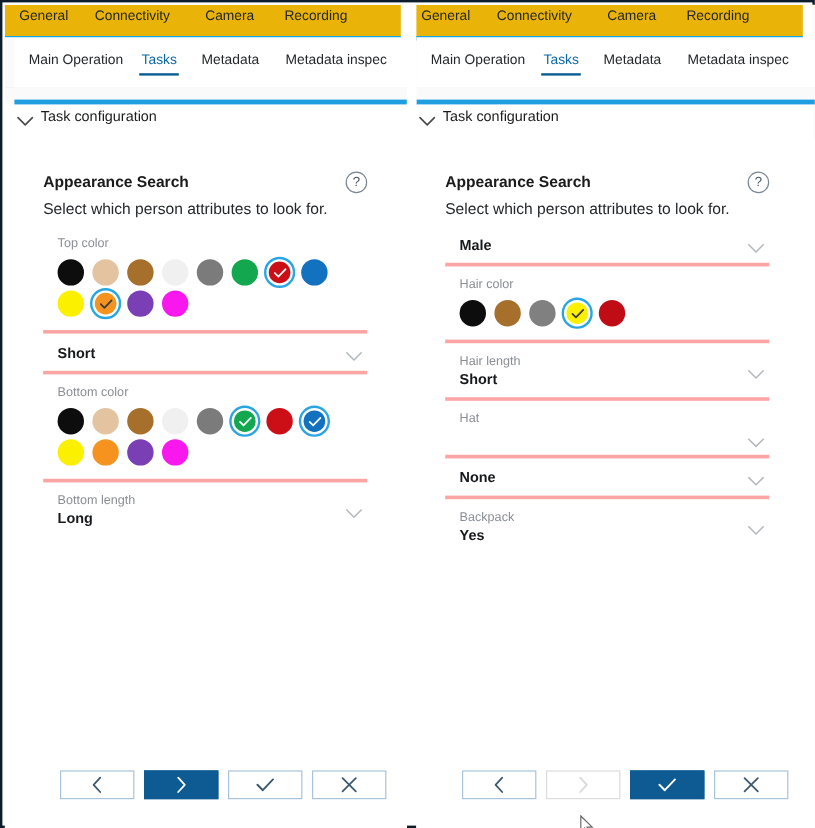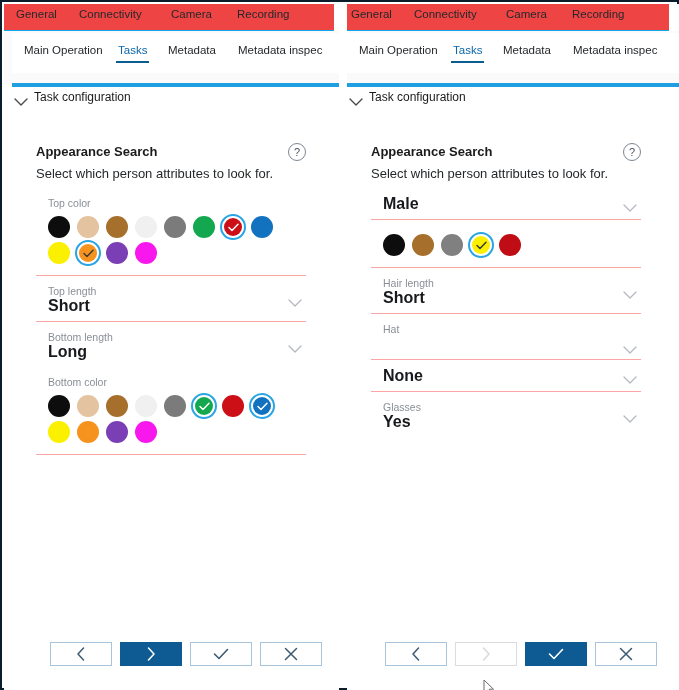--- a/index.html
+++ b/index.html
@@ -22,21 +22,21 @@
     overflow:hidden;
   }
   .panel-left{left:2px;width:335px;}
   .panel-right{left:345px;width:332px;}
   .panel-right .inner{margin-left:-8px;}
   .inner{position:relative;width:344px;height:686px;background:#fff;}
 
   
   .toprow{
     position:absolute;top:0;left:0;right:14px;height:26px;
-    background:#ef4444;
+    background:#eab308;
     border-bottom:4px solid #0ea5e9;
   }
   .toprow .t{
     position:absolute;top:4px;
     font-size:11.5px;color:#25282b;white-space:nowrap;
   }
 
   
   .tabrow{
     position:absolute;top:27px;left:0;right:0;height:42px;
@@ -92,30 +92,30 @@
     width:18px;height:18px;border-radius:50%;
     border:1.3px solid #7a8794;
     color:#4a5560;font-size:11px;line-height:17px;text-align:center;
     box-sizing:border-box;cursor:pointer;
   }
 
   .fields{position:absolute;left:24px;top:72px;right:42px;}
 
   .field{
     position:relative;
-    border-bottom:1px solid #fca5a5;
+    border-bottom:3px solid #fca5a5;
     padding:8px 0 7px 12px;
     box-sizing:border-box;
   }
   .field.noline{border-bottom:none;}
   .field .flabel{
     font-size:10.5px;color:#8a8f96;line-height:14px;
   }
   .field .fvalue{
-    font-size:16px;color:#17191c;font-weight:bold;line-height:16px;
+    font-size:12px;color:#17191c;font-weight:bold;line-height:16px;
     min-height:16px;
   }
   .field .dchev{
     position:absolute;right:4px;top:50%;margin-top:-5px;
     width:14px;height:10px;
   }
   .field.empty .dchev{top:auto;bottom:8px;margin-top:0;}
 
   
   .swatches{padding-top:6px;}
@@ -214,29 +214,21 @@
                         <path d="M1 5 L4.3 8.4 L11 1.4" fill="none" stroke="#3a3a3a" stroke-width="1.6" stroke-linecap="round" stroke-linejoin="round"></path>
                       </svg>
                     </span>
                   </span>
                   <span class="sw" style="left:58px;background:#7b3fb5"></span>
                   <span class="sw" style="left:87px;background:#f818ee"></span>
                 </div>
               </div>
             </div>
             <div class="field">
-              <div class="flabel">Top length</div>
               <div class="fvalue">Short</div>
-              <span class="dchev"><svg width="14" height="10" viewBox="0 0 14 10">
-                  <path d="M1 2 L7 8 L13 2" fill="none" stroke="#b4b9bf" stroke-width="1.3" stroke-linecap="round" stroke-linejoin="round"></path>
-                </svg></span>
-            </div>
-            <div class="field noline">
-              <div class="flabel">Bottom length</div>
-              <div class="fvalue">Long</div>
               <span class="dchev"><svg width="14" height="10" viewBox="0 0 14 10">
                   <path d="M1 2 L7 8 L13 2" fill="none" stroke="#b4b9bf" stroke-width="1.3" stroke-linecap="round" stroke-linejoin="round"></path>
                 </svg></span>
             </div>
             <div class="field">
               <div class="flabel">Bottom color</div>
               <div class="swatches">
                 <div class="srow">
                   <span class="sw" style="left:0px;background:#0d0d0d"></span>
                   <span class="sw" style="left:29px;background:#e3c3a0"></span>
@@ -260,20 +252,27 @@
                   </span>
                 </div>
                 <div class="srow">
                   <span class="sw" style="left:0px;background:#fbf000"></span>
                   <span class="sw" style="left:29px;background:#f5931e"></span>
                   <span class="sw" style="left:58px;background:#7b3fb5"></span>
                   <span class="sw" style="left:87px;background:#f818ee"></span>
                 </div>
               </div>
             </div>
+            <div class="field noline">
+              <div class="flabel">Bottom length</div>
+              <div class="fvalue">Long</div>
+              <span class="dchev"><svg width="14" height="10" viewBox="0 0 14 10">
+                  <path d="M1 2 L7 8 L13 2" fill="none" stroke="#b4b9bf" stroke-width="1.3" stroke-linecap="round" stroke-linejoin="round"></path>
+                </svg></span>
+            </div>
           </div>
           <div class="navbar">
             <div class="navbtn" style="left:30px">
               <span>
                 <svg width="10" height="14" viewBox="0 0 10 14">
                   <path d="M7.5 1 L2 7 L7.5 13" fill="none" stroke="#3b5a72" stroke-width="1.5" stroke-linecap="round" stroke-linejoin="round"></path>
                 </svg>
               </span>
             </div>
             <div class="navbtn primary" style="left:100px">
@@ -330,20 +329,21 @@
           <div class="sect-sub">Select which person attributes to look for.</div>
           <div class="help">?</div>
           <div class="fields">
             <div class="field">
               <div class="fvalue">Male</div>
               <span class="dchev"><svg width="14" height="10" viewBox="0 0 14 10">
                   <path d="M1 2 L7 8 L13 2" fill="none" stroke="#b4b9bf" stroke-width="1.3" stroke-linecap="round" stroke-linejoin="round"></path>
                 </svg></span>
             </div>
             <div class="field">
+              <div class="flabel">Hair color</div>
               <div class="swatches">
                 <div class="srow">
                   <span class="sw" style="left:0px;background:#0d0d0d"></span>
                   <span class="sw" style="left:29px;background:#a6702c"></span>
                   <span class="sw" style="left:58px;background:#808080"></span>
                   <span class="sw sel" style="left:85px">
                     <span class="core" style="background:#fbf000">
                       <svg class="tick" viewBox="0 0 12 10">
                         <path d="M1 5 L4.3 8.4 L11 1.4" fill="none" stroke="#3a3a3a" stroke-width="1.6" stroke-linecap="round" stroke-linejoin="round"></path>
                       </svg>
@@ -367,21 +367,21 @@
                   <path d="M1 2 L7 8 L13 2" fill="none" stroke="#b4b9bf" stroke-width="1.3" stroke-linecap="round" stroke-linejoin="round"></path>
                 </svg></span>
             </div>
             <div class="field">
               <div class="fvalue">None</div>
               <span class="dchev"><svg width="14" height="10" viewBox="0 0 14 10">
                   <path d="M1 2 L7 8 L13 2" fill="none" stroke="#b4b9bf" stroke-width="1.3" stroke-linecap="round" stroke-linejoin="round"></path>
                 </svg></span>
             </div>
             <div class="field noline">
-              <div class="flabel">Glasses</div>
+              <div class="flabel">Backpack</div>
               <div class="fvalue">Yes</div>
               <span class="dchev"><svg width="14" height="10" viewBox="0 0 14 10">
                   <path d="M1 2 L7 8 L13 2" fill="none" stroke="#b4b9bf" stroke-width="1.3" stroke-linecap="round" stroke-linejoin="round"></path>
                 </svg></span>
             </div>
           </div>
           <div class="navbar">
             <div class="navbtn" style="left:30px">
               <span>
                 <svg width="10" height="14" viewBox="0 0 10 14">

